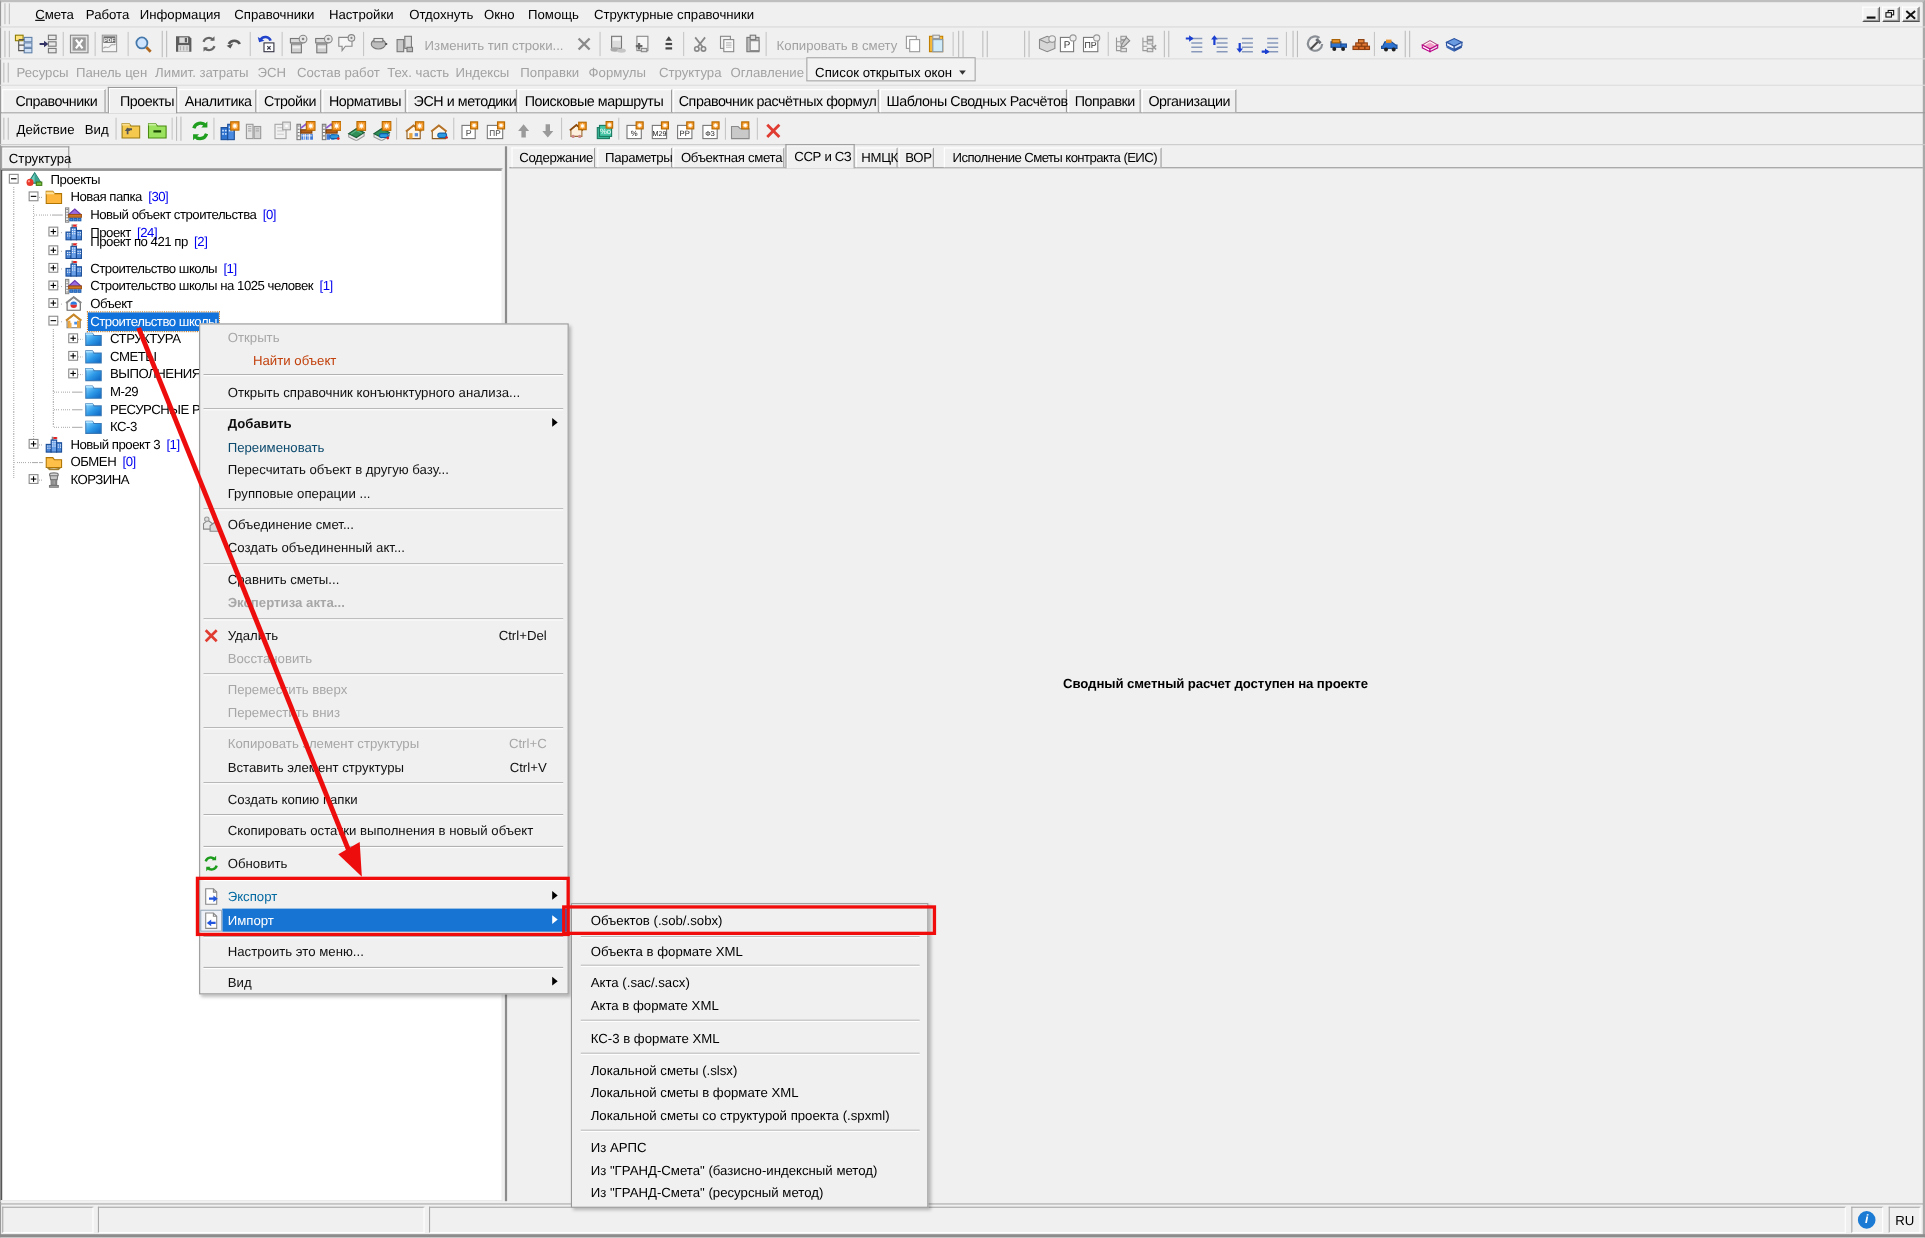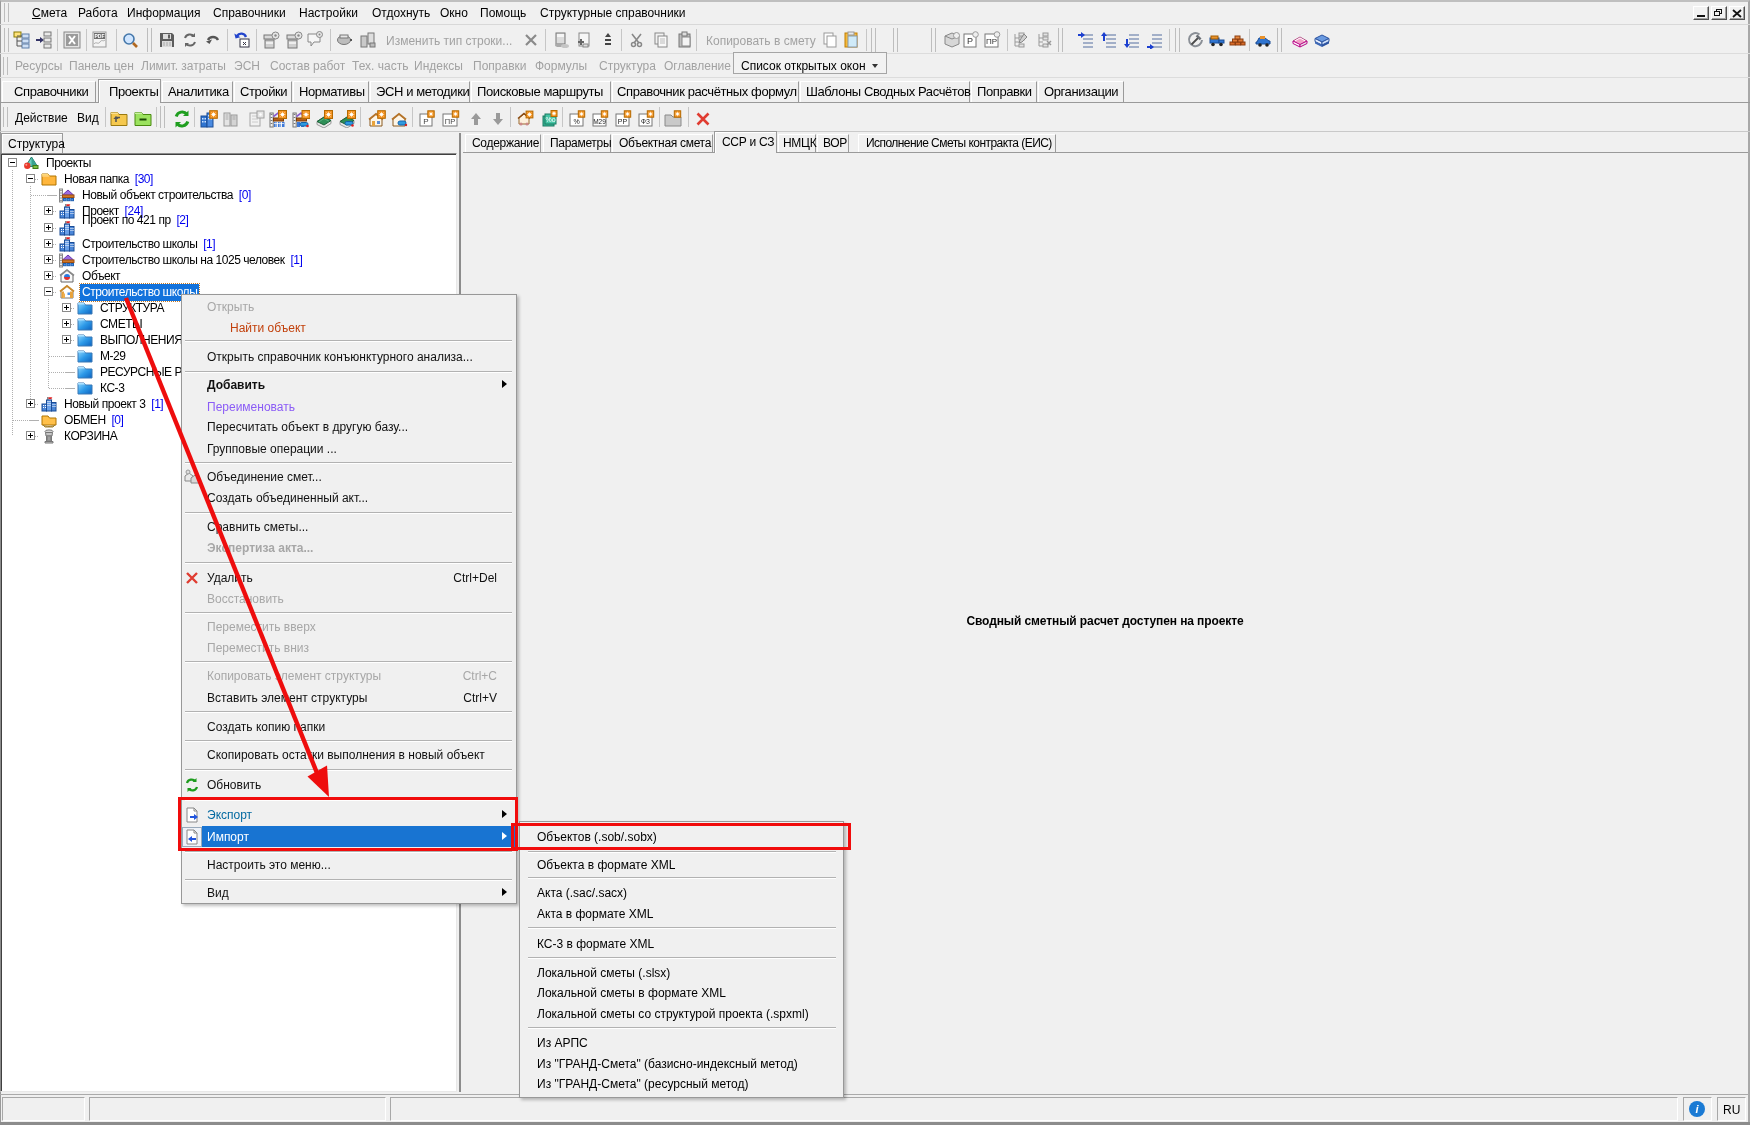--- a/index.html
+++ b/index.html
@@ -845,21 +845,21 @@
 <div class="a" style="left:1723px;top:1103px;font-size:12px;">RU</div>
 <div class="a" style="left:0;top:1122px;width:1750px;height:3px;background:#8c8c8c;"></div>
 <div class="a" style="left:181px;top:294px;width:336px;height:610px;background:#f0f0f0;border:1px solid #989898;box-shadow:2px 2px 3px rgba(0,0,0,0.25);"></div>
 <div class="a" style="left:207px;top:298.6px;height:16px;line-height:16px;color:#a7a7a7;z-index:3;">Открыть</div>
 <div class="a" style="left:207px;top:320.0px;height:16px;line-height:16px;color:#c2410c;z-index:3;margin-left:23px;">Найти объект</div>
 <div class="a" style="top:339.8px;left:185px;width:327px;height:2px;border-top:1px solid #b2b2b2;border-bottom:1px solid #fff;"></div>
 <div class="a" style="left:207px;top:349.0px;height:16px;line-height:16px;color:#111;z-index:3;">Открыть справочник конъюнктурного анализа...</div>
 <div class="a" style="top:370.5px;left:185px;width:327px;height:2px;border-top:1px solid #b2b2b2;border-bottom:1px solid #fff;"></div>
 <div class="a" style="left:207px;top:376.7px;height:16px;line-height:16px;color:#111;z-index:3;font-weight:bold;">Добавить</div>
 <div class="a" style="left:502px;top:380.2px;width:0;height:0;border-left:5.5px solid #000;border-top:4.5px solid transparent;border-bottom:4.5px solid transparent;z-index:3;"></div>
-<div class="a" style="left:207px;top:398.8px;height:16px;line-height:16px;color:#8b5cf6;z-index:3;">Переименовать</div>
+<div class="a" style="left:207px;top:398.8px;height:16px;line-height:16px;color:#0c4a6e;z-index:3;">Переименовать</div>
 <div class="a" style="left:207px;top:418.7px;height:16px;line-height:16px;color:#111;z-index:3;">Пересчитать объект в другую базу...</div>
 <div class="a" style="left:207px;top:440.7px;height:16px;line-height:16px;color:#111;z-index:3;">Групповые операции ...</div>
 <div class="a" style="top:461.8px;left:185px;width:327px;height:2px;border-top:1px solid #b2b2b2;border-bottom:1px solid #fff;"></div>
 <div style="position:absolute;left:184px;top:469.4px;width:16px;height:16px;z-index:3;"><svg width="16" height="16" viewBox="0 0 16 16">
       <path d="M1 7l4-3 4 3v5H1z" fill="#e8e8e8" stroke="#888"></path>
       <path d="M7 9l4-3 4 3v5H7z" fill="#d8d8d8" stroke="#888"></path>
       <circle cx="4" cy="3" r="2" fill="#ddd" stroke="#999"></circle>
     </svg></div>
 <div class="a" style="left:207px;top:469.4px;height:16px;line-height:16px;color:#111;z-index:3;">Объединение смет...</div>
 <div class="a" style="left:207px;top:490.3px;height:16px;line-height:16px;color:#111;z-index:3;">Создать объединенный акт...</div>

